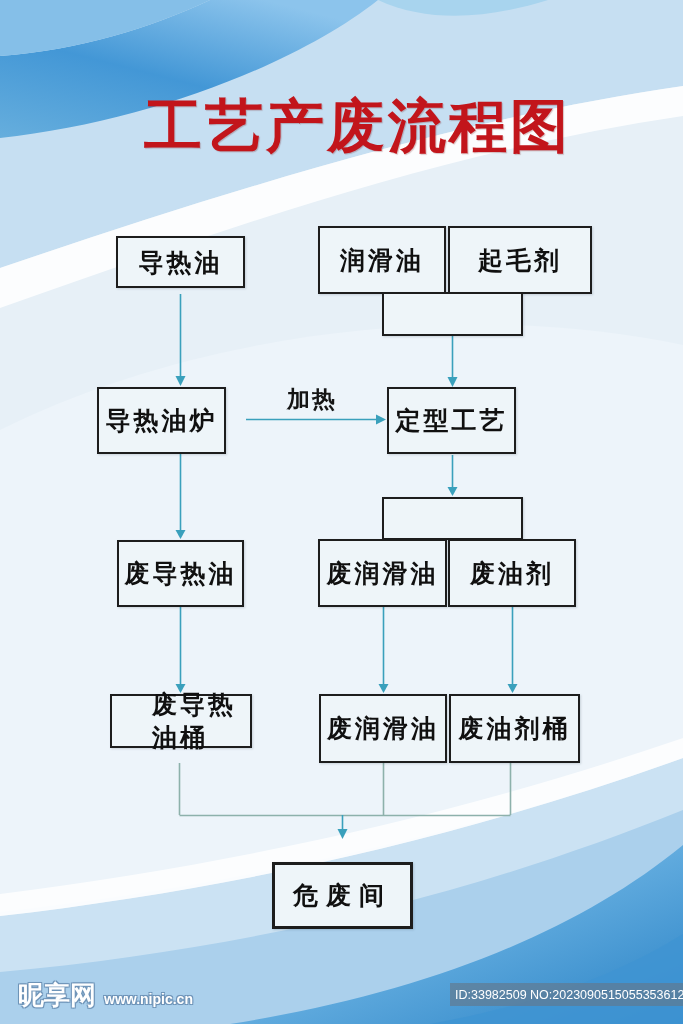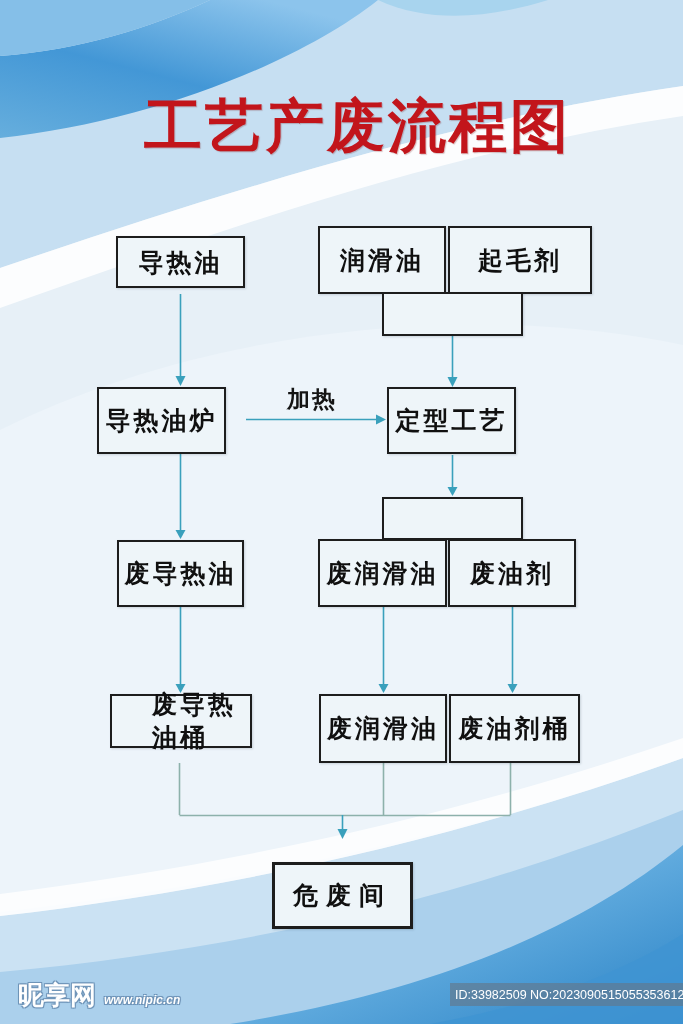--- a/index.html
+++ b/index.html
@@ -32,21 +32,21 @@
   }
   .connectors line{stroke:#3aa0bc;stroke-width:1.6;}
   .connectors polygon{fill:#3aa0bc;}
   .connectors g.collector line{stroke:#8db1ab;}
   .wm-left{
     position:absolute;left:18px;top:978px;white-space:nowrap;
     font-family:"Liberation Sans","DejaVu Sans",sans-serif;color:#fff;
     text-shadow:0 0 2px #6f94b8,1px 1px 0 #6f94b8,-1px -1px 0 #6f94b8,1px -1px 0 #6f94b8,-1px 1px 0 #6f94b8;
   }
   .wm-left .site{font-size:26px;font-weight:bold;text-align:right;}
-  .wm-left .url{font-size:12px;font-weight:bold;font-style:italic;margin-left:8px;}
+  .wm-left .url{font-size:14px;font-weight:bold;margin-left:8px;}
   .wm-id{
     position:absolute;right:0;top:983px;width:233px;height:23px;
     background:rgba(99,120,139,.66);
     display:flex;align-items:center;padding-left:5px;box-sizing:border-box;
     font-family:"Liberation Sans","DejaVu Sans",sans-serif;
     font-size:12.5px;color:#fff;white-space:nowrap;
   }
 </style>
 </head>
 <body>

